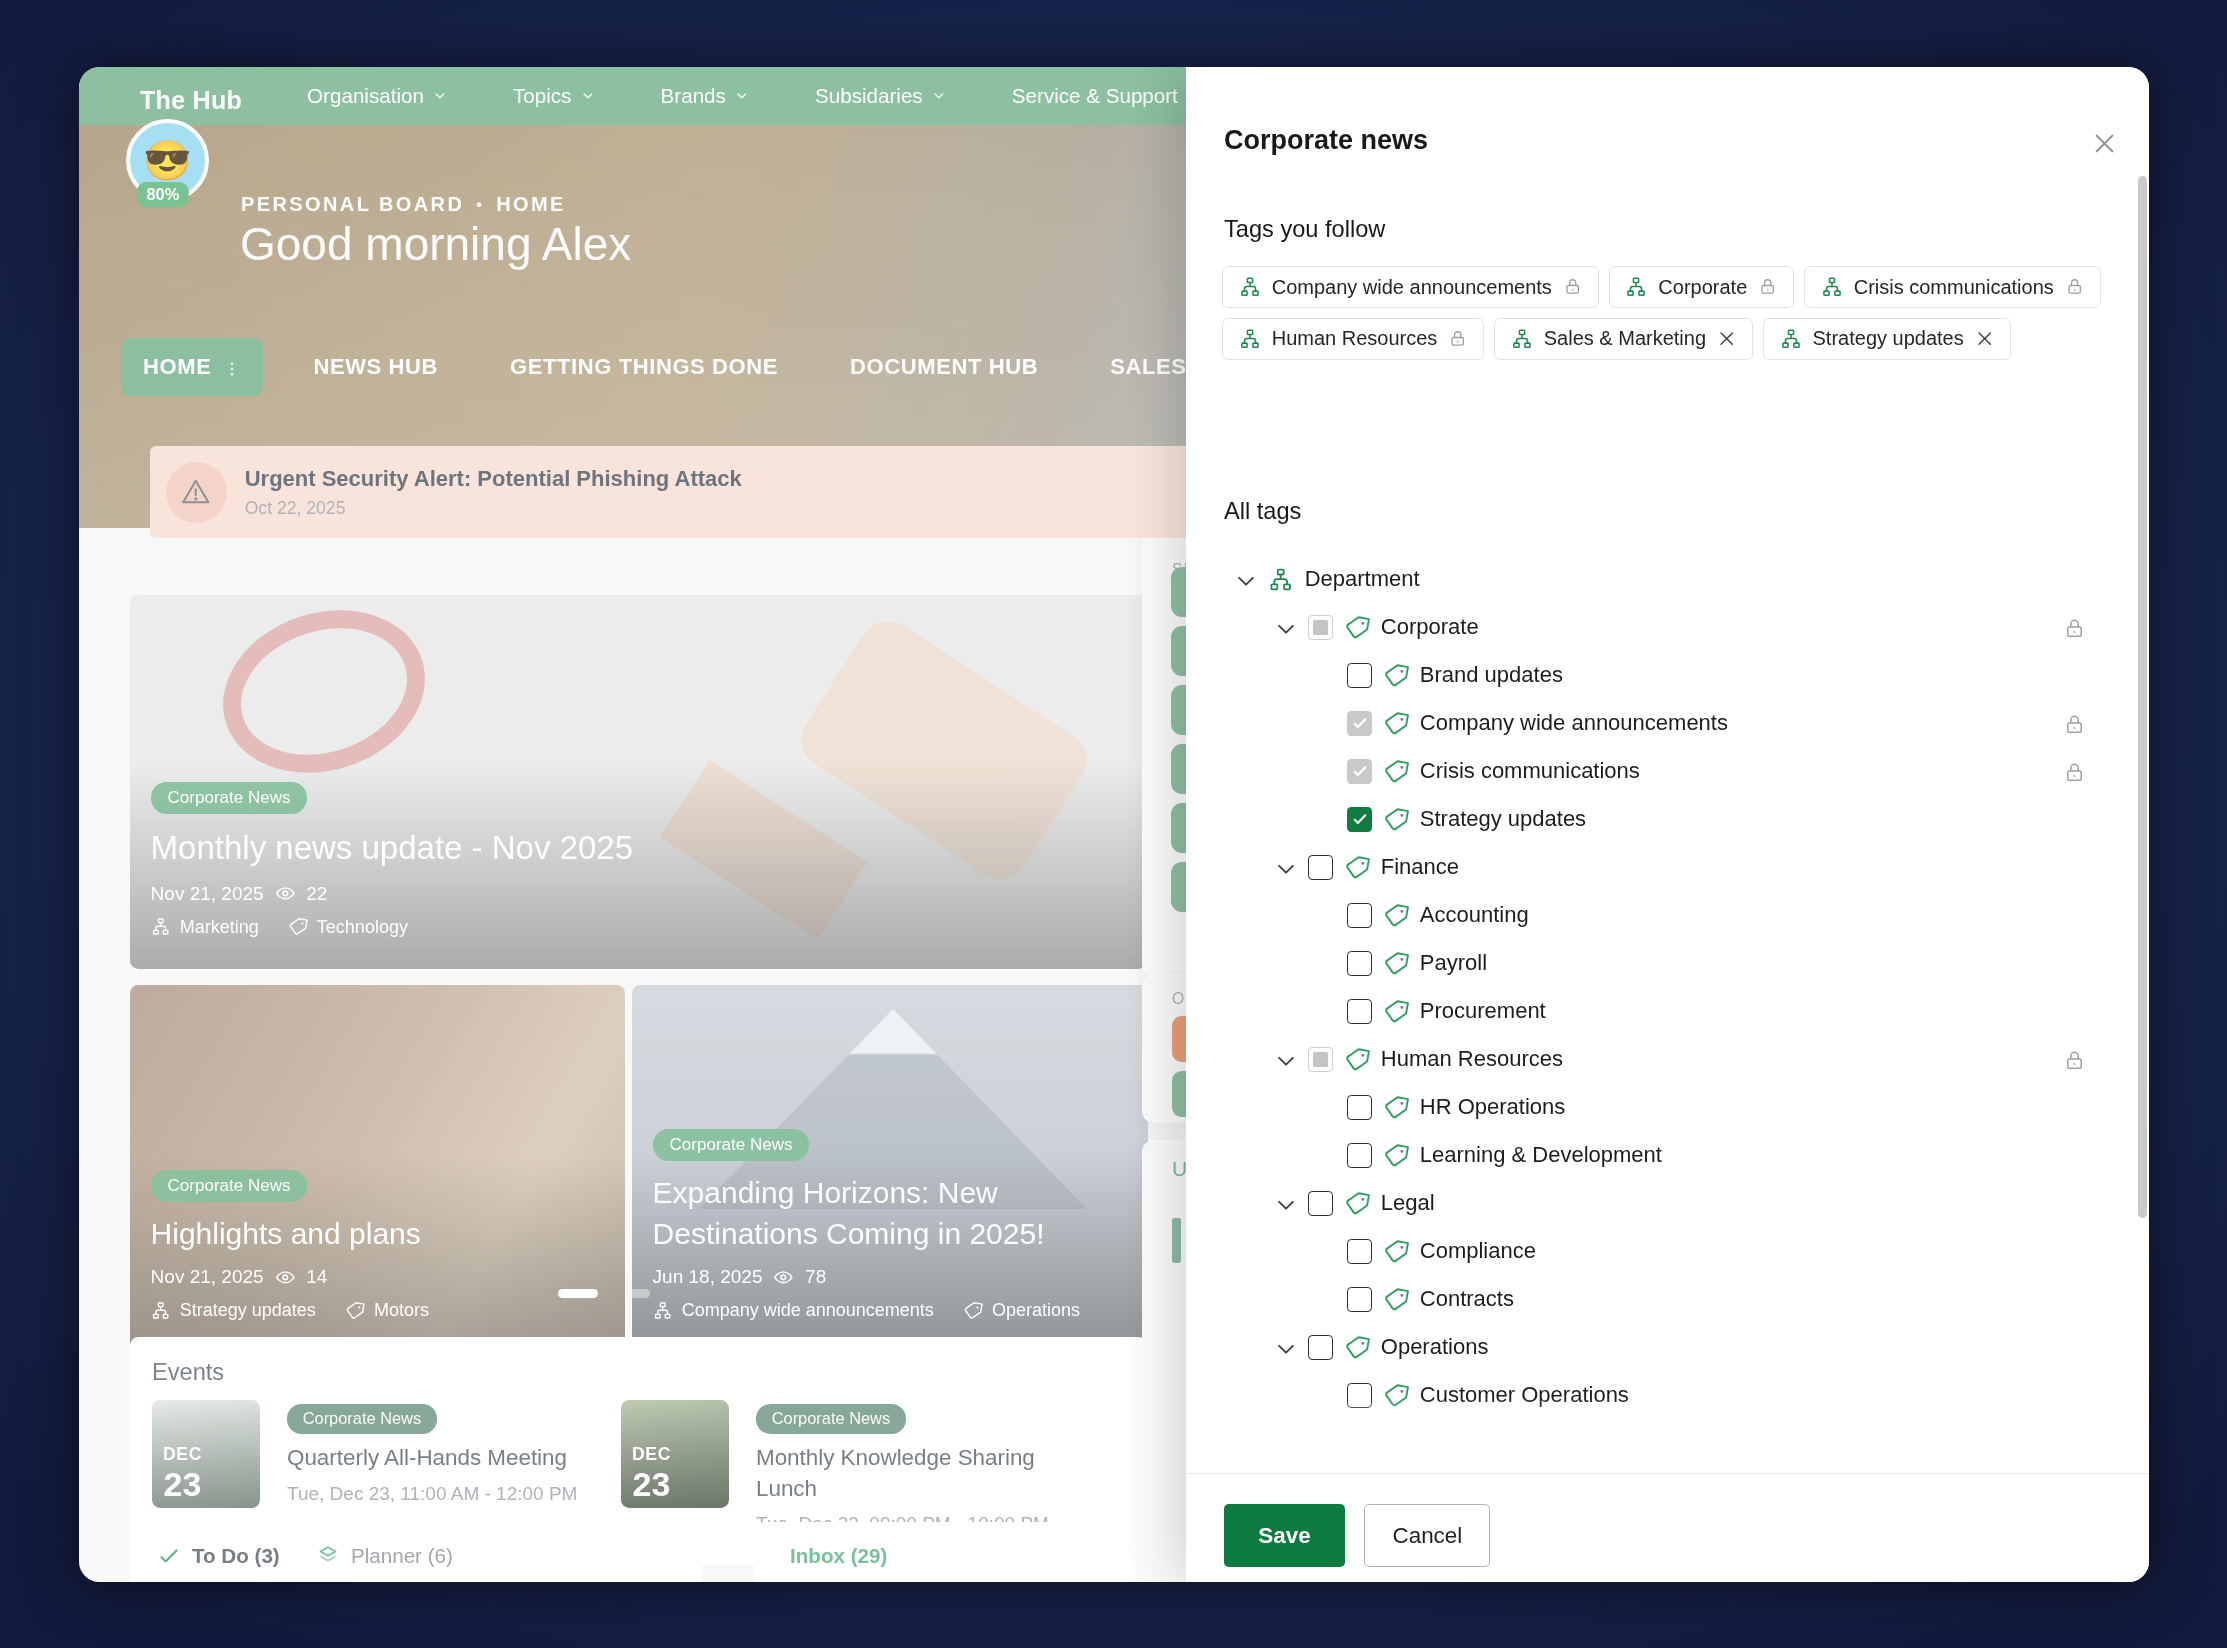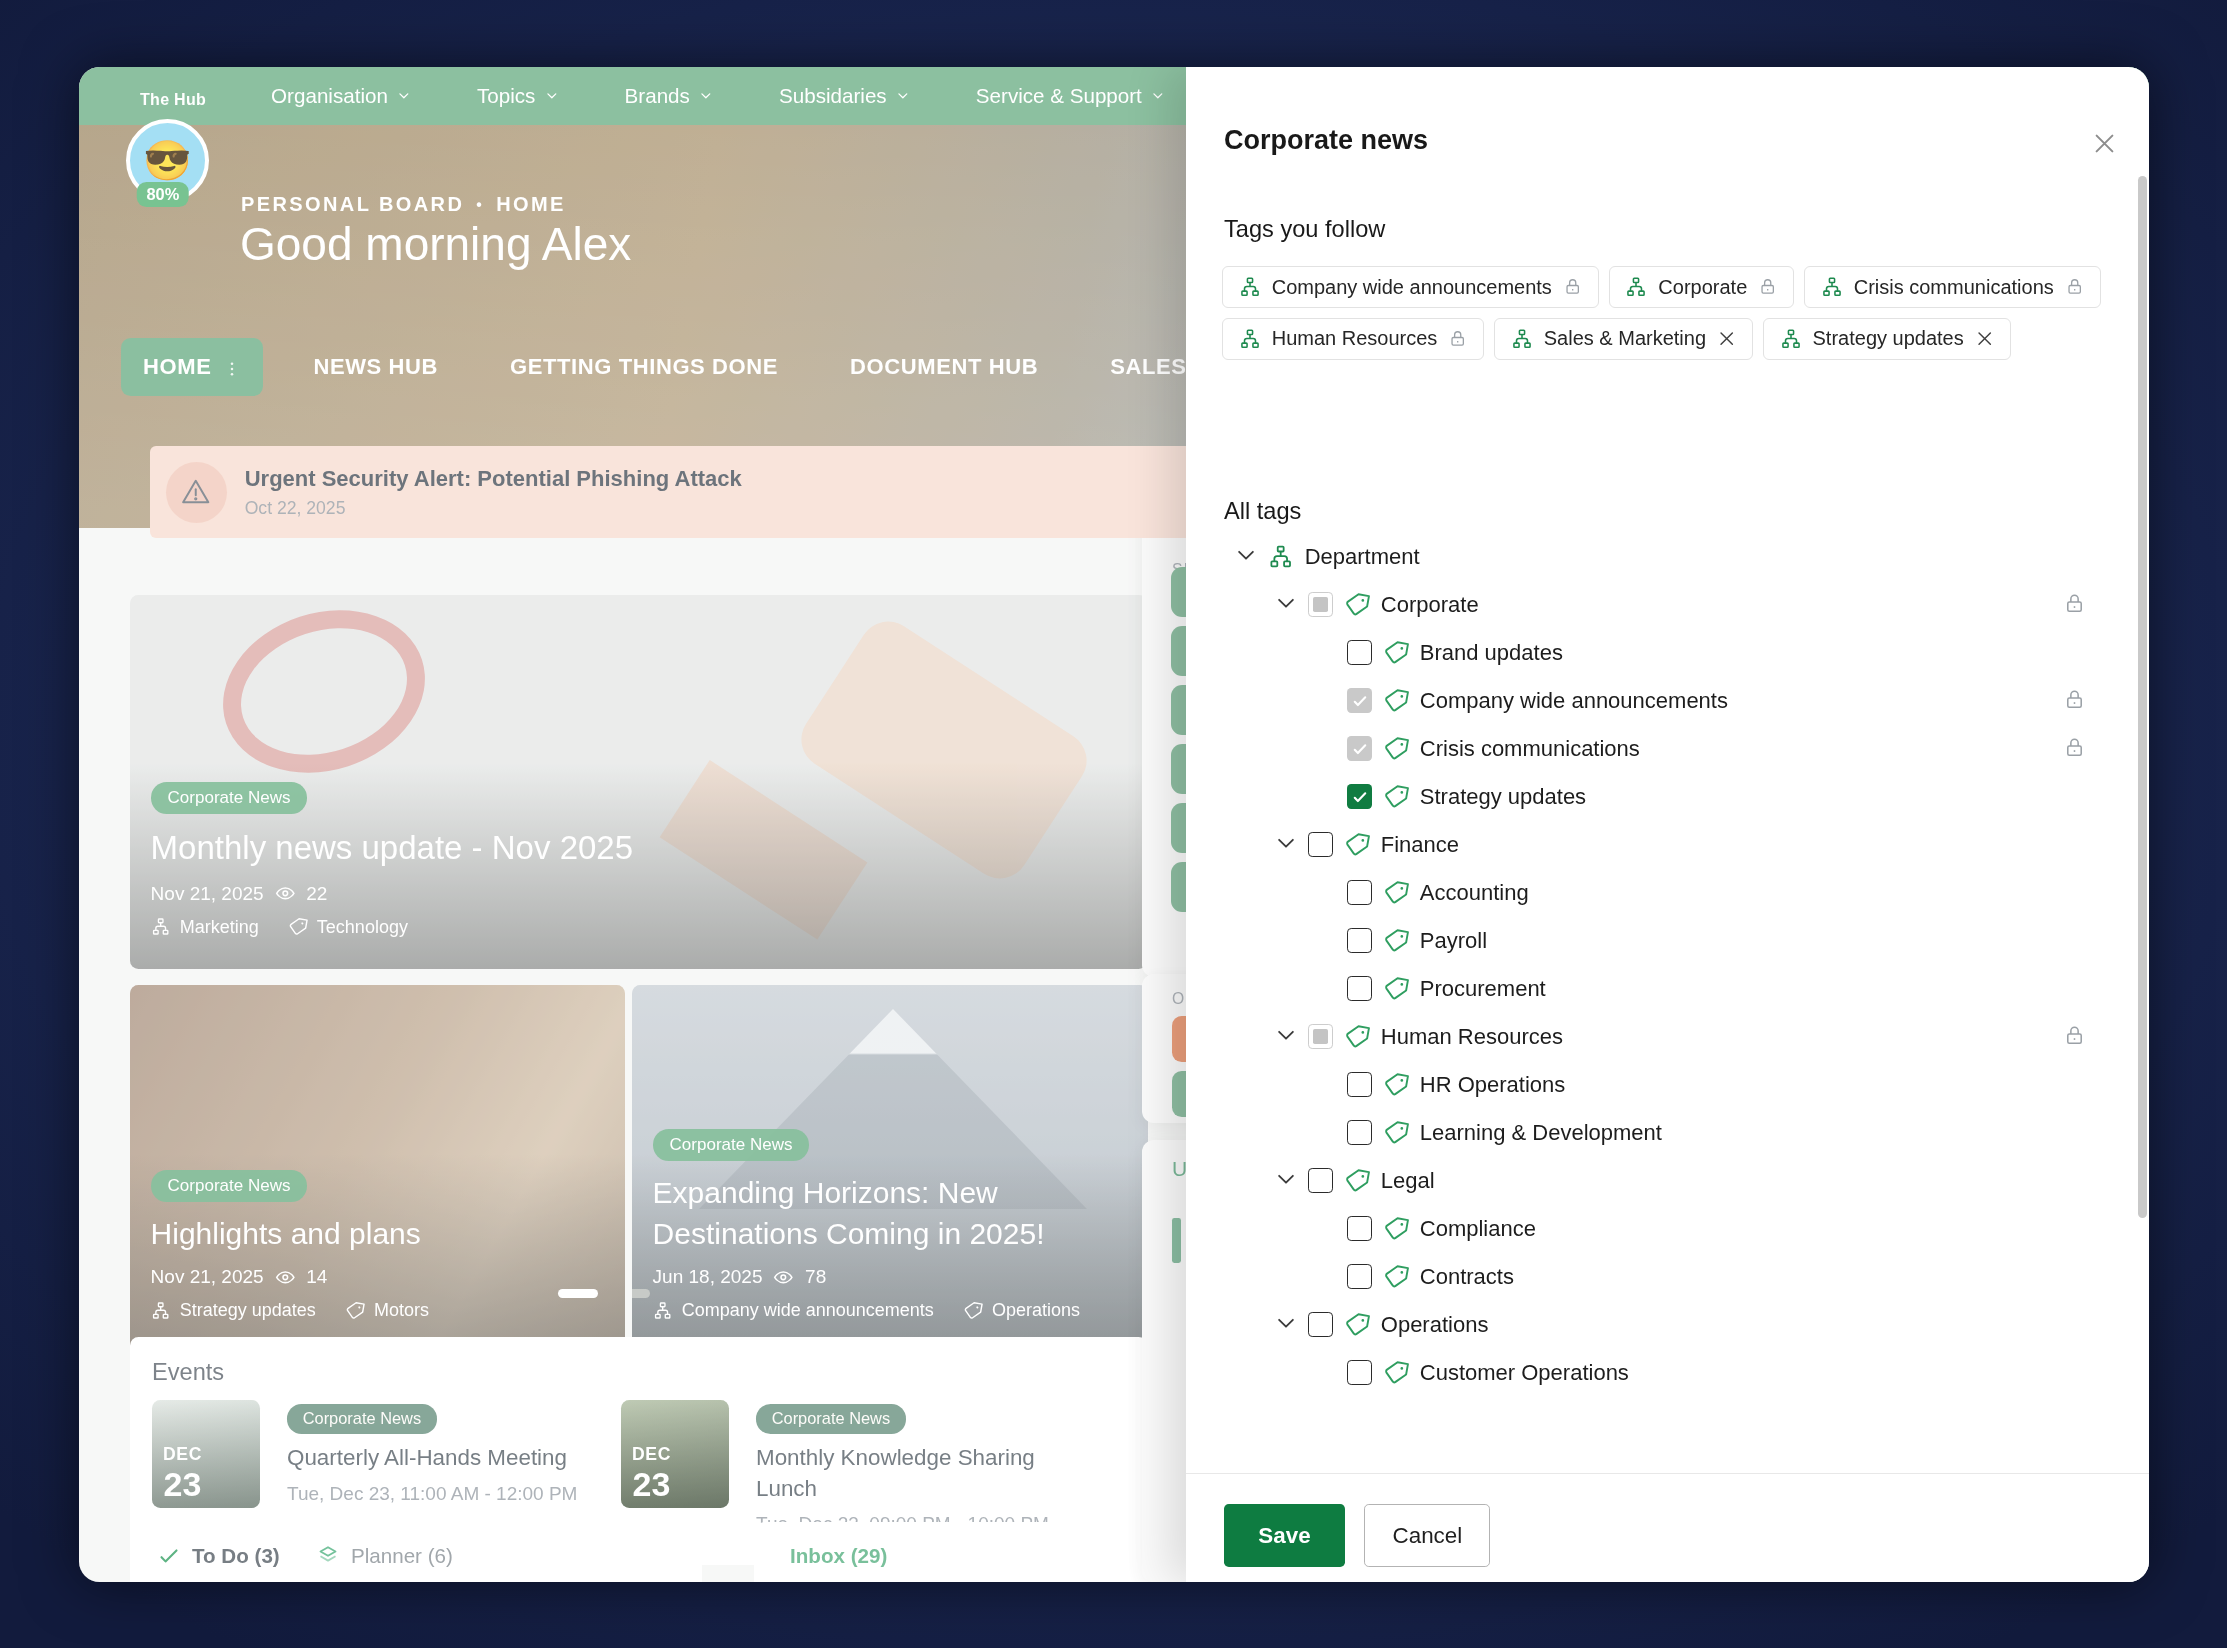--- a/index.html
+++ b/index.html
@@ -1,20 +1,20 @@
 <!DOCTYPE html>
 <html style="font-size:9.7px"><head>
 <meta charset="utf-8">
 <style>
   html,body{margin:0;padding:0;background:#131d41;font-family:"Liberation Sans",sans-serif;}
   .stage{position:relative;width:2227px;height:1649px;background:radial-gradient(1575px 1090px at 50% 45%,#22305f 0%,#1a2650 55%,#121b3d 100%);overflow:hidden;}
   .frame{position:absolute;left:79px;top:67px;width:2070px;height:1515px;background:#f6f7f6;border-radius:20.6px;overflow:hidden;box-shadow:0 0 55px rgba(0,0,0,.55);}
   
   .navbar{position:absolute;left:0;top:0;width:2070px;height:58px;background:#70b189;display:flex;align-items:center;padding-left:61px;gap:65px;box-sizing:border-box;color:#fff;}
-  .brand{font-size:16px;font-weight:700;letter-spacing:0.3px;margin-top:8px;}
+  .brand{font-size:25px;font-weight:700;letter-spacing:0.3px;margin-top:8px;}
   .nav-item{display:flex;align-items:center;gap:8.5px;font-size:20.6px;font-weight:500;cursor:pointer;}
   .nav-item svg{width:15.7px;height:15.7px;}
   
   .hero{position:absolute;left:0;top:58px;width:2070px;height:403px;
     background:radial-gradient(908px 424px at 88% 10%,rgba(190,208,222,.95),rgba(190,208,222,0) 60%),
     linear-gradient(100deg,#9a845f 0%,#a8916b 30%,#99917e 48%,#93a3b0 68%,#7e93a4 100%);}
   .hero::after{content:"";position:absolute;inset:0;background:linear-gradient(180deg,rgba(255,255,255,.10),rgba(255,255,255,.22));}
   .avatar-wrap{position:absolute;left:47px;top:52px;width:82px;height:82px;z-index:3;}
   .avatar{width:75px;height:75px;border-radius:50%;background:#8ed8f2;border:4.2px solid #ffffff;display:flex;align-items:center;justify-content:center;font-size:39px;overflow:hidden;}
   .avatar-badge{position:absolute;left:50%;transform:translateX(-58%);bottom:-6px;background:#57b576;color:#fff;font-size:16.4px;font-weight:600;padding:3px 9.7px;border-radius:9.7px;}
@@ -109,21 +109,21 @@
   .panel-close{position:absolute;right:31.5px;top:63px;width:27px;height:27px;color:#8d8d8d;cursor:pointer;}
   .panel-close svg{width:27px;height:27px;}
   .sec-heading{position:absolute;left:38px;font-size:23.6px;color:#191919;}
   .chips{position:absolute;left:36px;top:199px;width:884px;display:flex;flex-wrap:wrap;gap:9.7px;}
   .chip{display:flex;align-items:center;gap:11px;height:40px;border:1.2px solid #e2e2e2;border-radius:6px;padding:0 15.7px;font-size:20px;color:#262626;background:#fff;cursor:pointer;}
   .chip .org-ic{width:22px;height:22px;color:#1e8a4f;}
   .chip .trail{width:19.4px;height:19.4px;}
   .chip .trail.lock{color:#9aa0a6;}
   .chip .trail.close{color:#3f3f3f;}
   .tree{position:absolute;left:36px;top:477px;width:885px;}
-  .trow{height:48px;display:flex;align-items:flex-start;gap:11px;cursor:pointer;}
+  .trow{height:48px;display:flex;align-items:flex-end;gap:11px;cursor:pointer;}
   .trow.lv0{padding-left:13.3px;}
   .trow.lv1{padding-left:53px;}
   .trow.lv2{padding-left:125px;}
   .chev{width:22px;height:22px;color:#3a3a3a;flex:0 0 auto;}
   .tico{width:25.4px;height:25.4px;flex:0 0 auto;}
   .tico.org{color:#1e8a4f;}
   .tico.tag{color:#2f9e60;}
   .tlabel{font-size:22px;color:#1d1d1d;}
   .cb{width:25.4px;height:25.4px;border-radius:4.2px;box-sizing:border-box;display:flex;align-items:center;justify-content:center;flex:0 0 auto;}
   .cb svg{width:18px;height:18px;color:#fff;}

